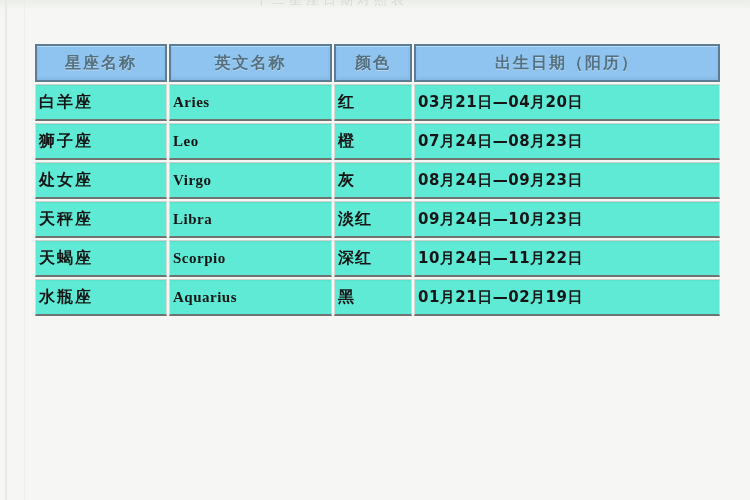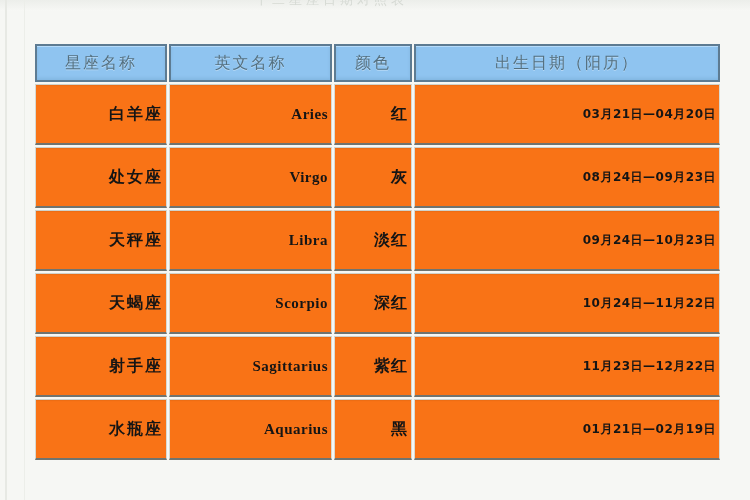--- a/index.html
+++ b/index.html
@@ -70,35 +70,35 @@
   table.zodiac col.c-name  { width: 132px; }
   table.zodiac col.c-eng   { width: 163px; }
   table.zodiac col.c-color { width: 78px; }
   table.zodiac col.c-date  { width: 306px; }
 
   thead th {
     background: #8fc4f0;
     color: #55707f;
     font-family: "DejaVu Sans", sans-serif;
     font-size: 16px;
-    font-weight: 400;
+    font-weight: 700;
     letter-spacing: 2px;
     height: 34px;
     padding: 0 2px;
     text-align: center;
     border: 2px solid #5d7b92;
     box-shadow: inset 0 1px 0 #b6dcfb, inset 0 -2px 3px rgba(110,160,200,0.35);
     text-shadow: 0 1px 0 rgba(255,255,255,0.35);
   }
 
   tbody td {
-    background: #f97316;
+    background: #5eead4;
     height: 34px;
-    padding: 12px 3px;
-    text-align: right;
+    padding: 0 3px;
+    text-align: left;
     vertical-align: middle;
     border-top: 1px solid #cfd2cb;
     border-bottom: 2px solid #6f7470;
     border-left: 1px solid #d7dad3;
     border-right: 1px solid #d7dad3;
     color: #151515;
     box-shadow: inset 0 2px 2px -2px rgba(0,0,0,0.18);
   }
 
   td.cn-name {
@@ -114,21 +114,21 @@
     letter-spacing: 0.5px;
   }
   td.color-name {
     font-family: "DejaVu Sans", sans-serif;
     font-size: 16px;
     font-weight: 700;
     letter-spacing: 1px;
   }
   td.birth-date {
     font-family: "DejaVu Sans", sans-serif;
-    font-size: 12px;
+    font-size: 15px;
     font-weight: 700;
     letter-spacing: 0.5px;
   }
 
   
   #table-wrap::before { content: none; }
 </style>
 </head>
 <body>
 
@@ -158,44 +158,44 @@
         </tr>
       </thead>
       <tbody id="table-body">
           <tr>
             <td class="cn-name">白羊座</td>
             <td class="eng-name">Aries</td>
             <td class="color-name">红</td>
             <td class="birth-date">03月21日—04月20日</td>
           </tr>
           <tr>
+            <td class="cn-name">狮子座</td>
+            <td class="eng-name">Leo</td>
+            <td class="color-name">橙</td>
+            <td class="birth-date">07月24日—08月23日</td>
+          </tr>
+          <tr>
             <td class="cn-name">处女座</td>
             <td class="eng-name">Virgo</td>
             <td class="color-name">灰</td>
             <td class="birth-date">08月24日—09月23日</td>
           </tr>
           <tr>
             <td class="cn-name">天秤座</td>
             <td class="eng-name">Libra</td>
             <td class="color-name">淡红</td>
             <td class="birth-date">09月24日—10月23日</td>
           </tr>
           <tr>
             <td class="cn-name">天蝎座</td>
             <td class="eng-name">Scorpio</td>
             <td class="color-name">深红</td>
             <td class="birth-date">10月24日—11月22日</td>
           </tr>
           <tr>
-            <td class="cn-name">射手座</td>
-            <td class="eng-name">Sagittarius</td>
-            <td class="color-name">紫红</td>
-            <td class="birth-date">11月23日—12月22日</td>
-          </tr>
-          <tr>
             <td class="cn-name">水瓶座</td>
             <td class="eng-name">Aquarius</td>
             <td class="color-name">黑</td>
             <td class="birth-date">01月21日—02月19日</td>
           </tr>
         </tbody>
     </table>
   </div>
 
 </div>

